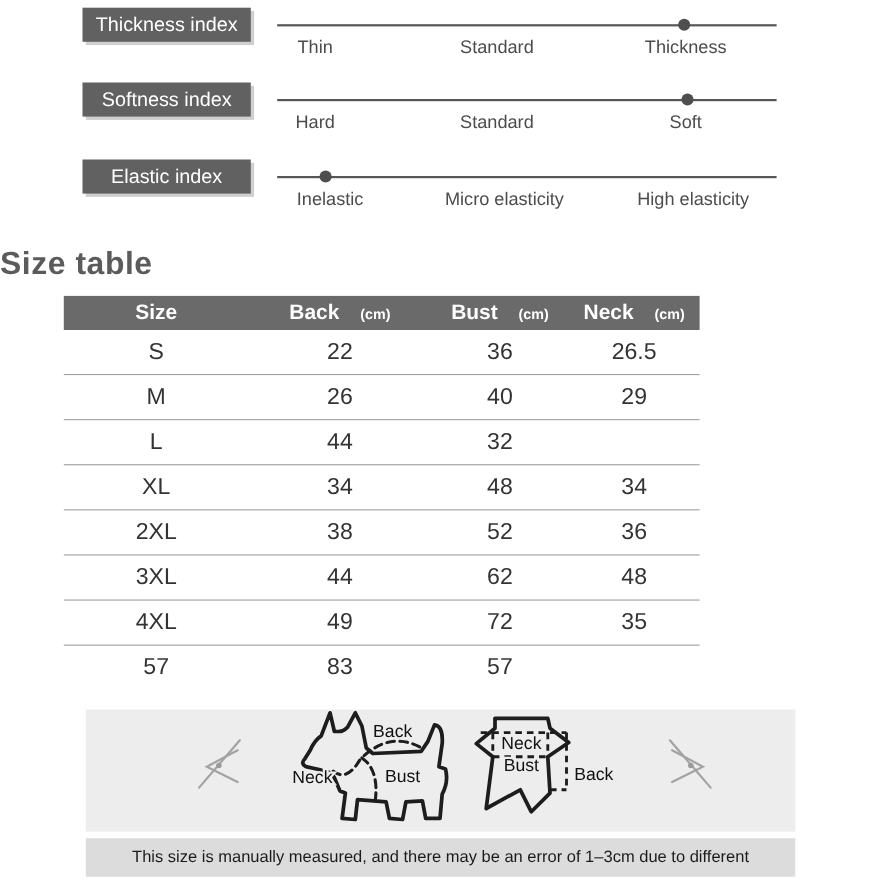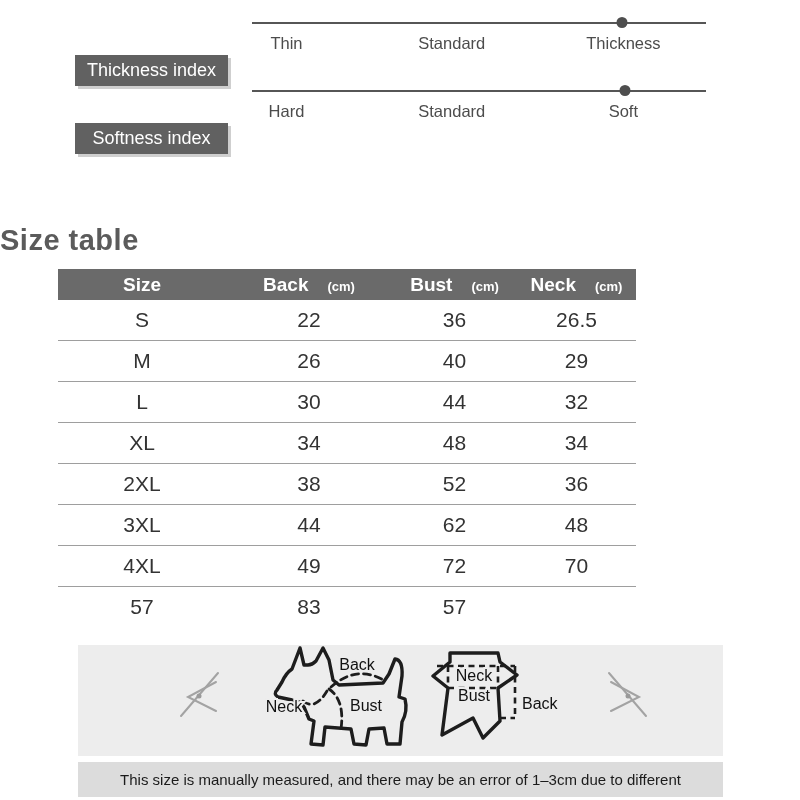--- a/index.html
+++ b/index.html
@@ -3,21 +3,21 @@
 <meta charset="utf-8">
 <style>
   html,body{margin:0;padding:0;background:#fff;}
   .stage{position:relative;width:800px;height:800px;background:#fff;overflow:hidden;
          font-family:"Liberation Sans",sans-serif;}
 
   
   .idx-row{position:absolute;left:0;width:800px;height:62px;}
   .idx-box{position:absolute;left:75px;top:0;width:153px;height:31px;background:#616161;
            color:#fff;font-size:18px;line-height:31px;text-align:center;
-           box-shadow:3px 3px 0 #cfcfcf;white-space:nowrap;margin-top:48px;}
+           box-shadow:3px 3px 0 #cfcfcf;white-space:nowrap;}
   .slider{position:absolute;left:252px;top:0;width:454px;height:62px;}
   .track{position:absolute;left:0;right:0;top:15px;height:2px;background:#565656;}
   .dot{position:absolute;top:10px;width:11px;height:11px;border-radius:50%;
        background:#4e4e4e;transform:translateX(-50%);}
   .tick{position:absolute;top:27px;transform:translateX(-50%);font-size:16.5px;
         color:#4c4c4c;white-space:nowrap;}
   .t0{left:7.6%}.t1{left:44%}.t2{left:81.8%}
   .slider.wide .t0{left:10.6%}
   .slider.wide .t1{left:45.5%}
   .slider.wide .t2{left:83.3%}
@@ -69,20 +69,30 @@
     <div class="idx-box">Softness index</div>
     <div class="slider">
       <div class="track"></div>
       <div class="dot" style="left: 82.2%;"></div>
       <div class="tick t0">Hard</div>
       <div class="tick t1">Standard</div>
       <div class="tick t2">Soft</div>
     </div>
   </div>
 
+  <div class="idx-row" style="top:145px">
+    <div class="idx-box">Elastic index</div>
+    <div class="slider wide">
+      <div class="track"></div>
+      <div class="dot" style="left: 9.7%;"></div>
+      <div class="tick t0">Inelastic</div>
+      <div class="tick t1">Micro elasticity</div>
+      <div class="tick t2">High elasticity</div>
+    </div>
+  </div>
 
   <div class="table-title">Size table</div>
 
   <div class="size-table">
     <div class="thead">
       <div class="th">Size</div>
       <div class="th"><span>Back</span><span class="unit">(cm)</span></div>
       <div class="th"><span>Bust</span><span class="unit">(cm)</span></div>
       <div class="th"><span>Neck</span><span class="unit">(cm)</span></div>
     </div>
@@ -93,21 +103,20 @@
       <div class="td">26.5</div>
     </div>
     <div class="tr">
       <div class="td">M</div>
       <div class="td">26</div>
       <div class="td">40</div>
       <div class="td">29</div>
     </div>
     <div class="tr">
       <div class="td">L</div>
-      <div class="td">30</div>
       <div class="td">44</div>
       <div class="td">32</div>
     </div>
     <div class="tr">
       <div class="td">XL</div>
       <div class="td">34</div>
       <div class="td">48</div>
       <div class="td">34</div>
     </div>
     <div class="tr">
@@ -119,21 +128,21 @@
     <div class="tr">
       <div class="td">3XL</div>
       <div class="td">44</div>
       <div class="td">62</div>
       <div class="td">48</div>
     </div>
     <div class="tr">
       <div class="td">4XL</div>
       <div class="td">49</div>
       <div class="td">72</div>
-      <div class="td">70</div>
+      <div class="td">35</div>
     </div>
     <div class="tr">
       <div class="td">57</div>
       <div class="td">83</div>
       <div class="td">57</div>
     </div>
   </div>
 
   <div class="panel">
 

